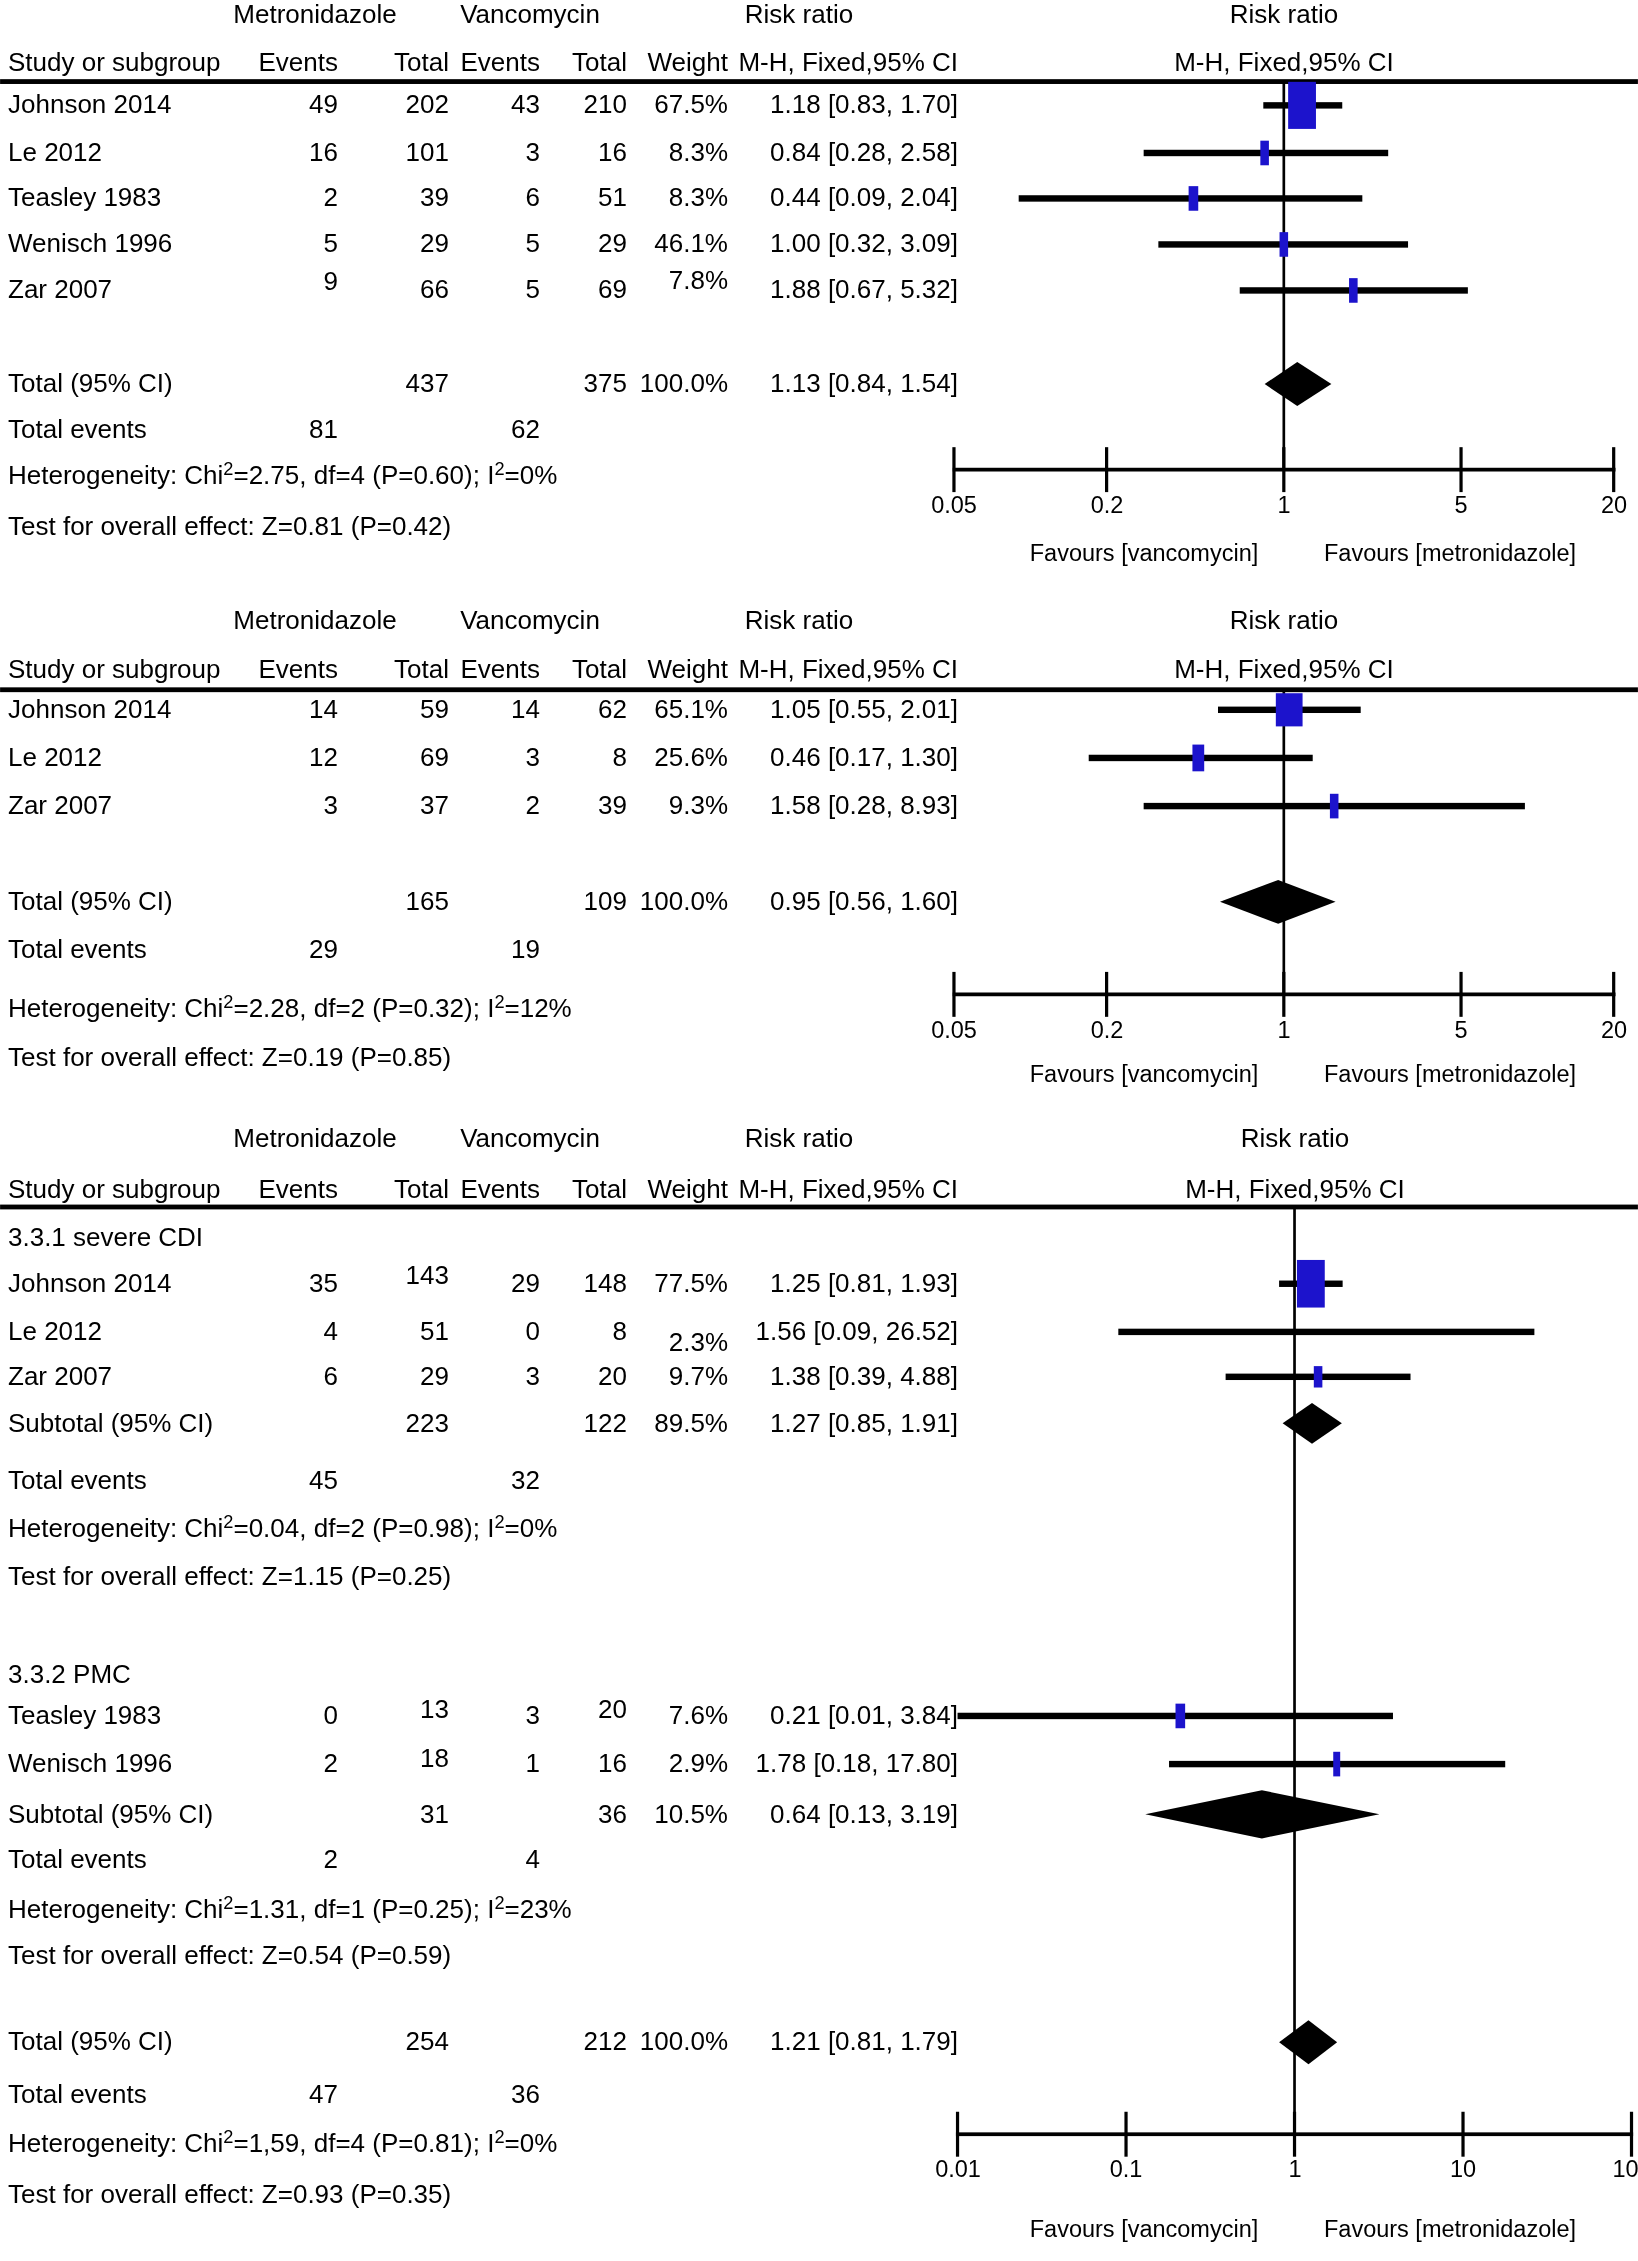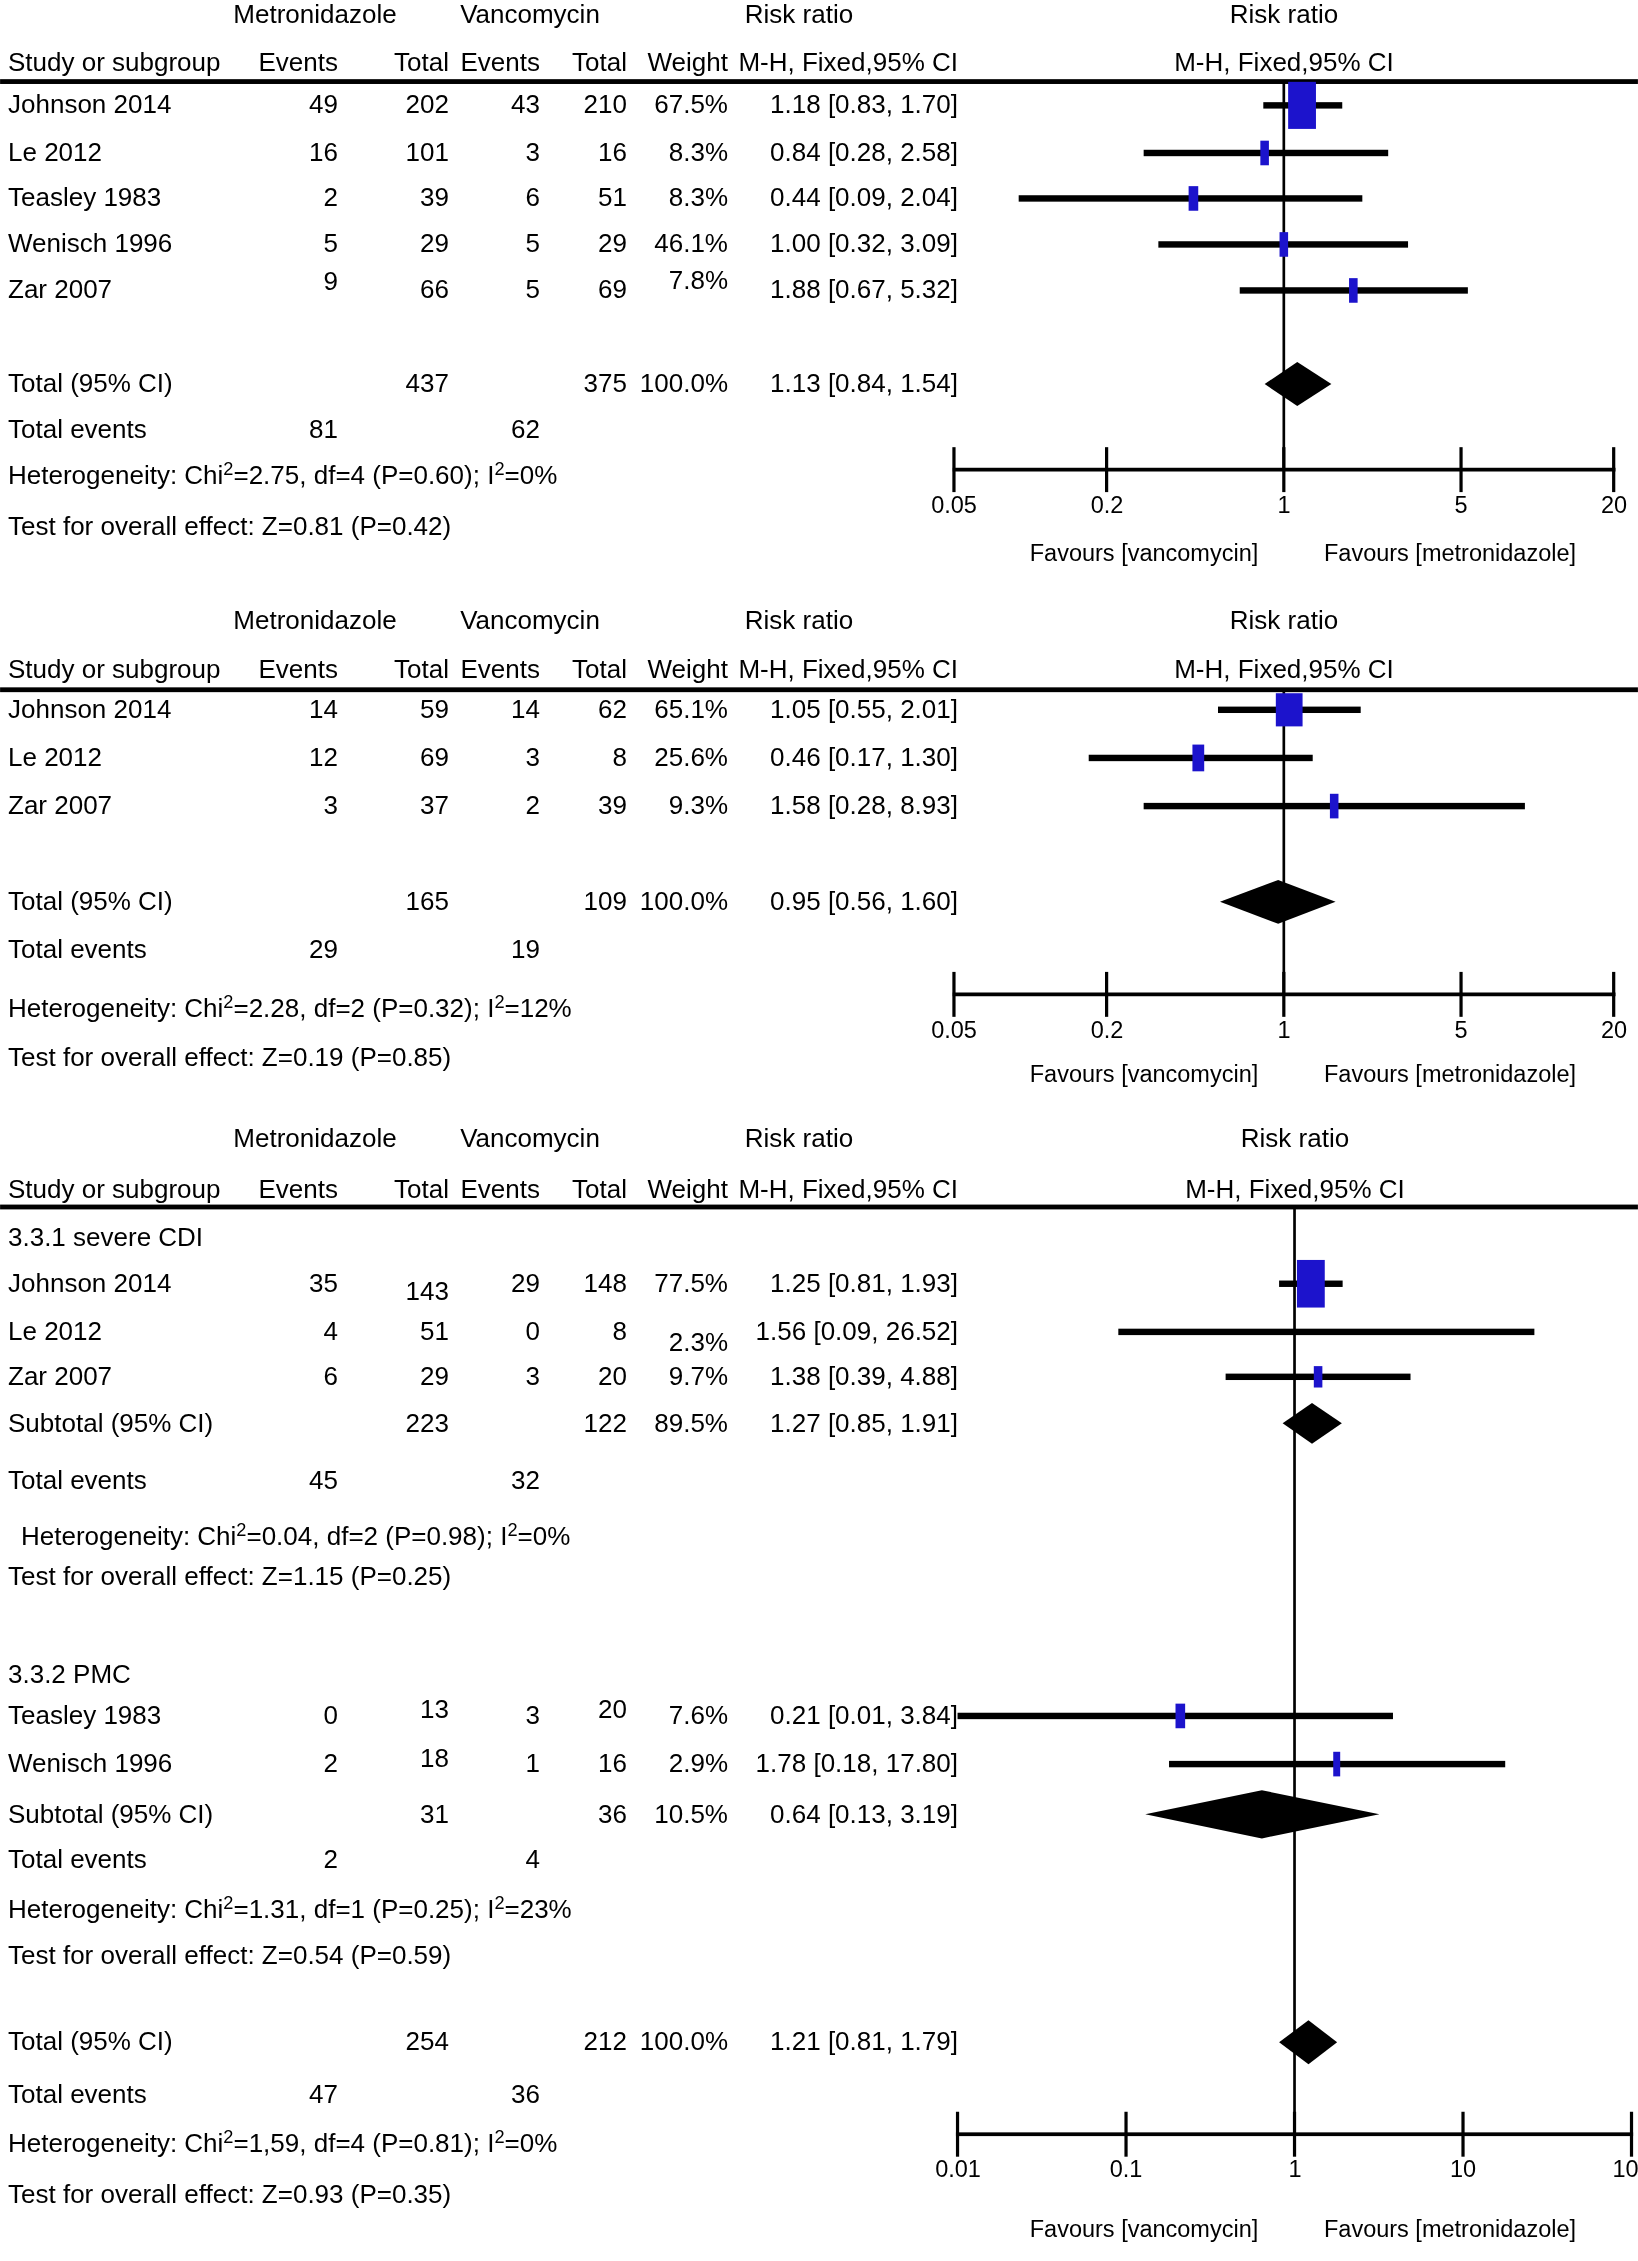--- a/index.html
+++ b/index.html
@@ -199,21 +199,21 @@
     <div class="cell small" style="top: 2170px; left: 958px; transform: translate(-50%, -52%);">0.01</div>
     <div class="cell small" style="top: 2170px; left: 1126px; transform: translate(-50%, -52%);">0.1</div>
     <div class="cell small" style="top: 2170px; left: 1295px; transform: translate(-50%, -52%);">1</div>
     <div class="cell small" style="top: 2170px; left: 1463px; transform: translate(-50%, -52%);">10</div>
     <div class="cell small" style="top: 2170px; left: 1632px; transform: translate(-50%, -52%);">100</div>
     <div class="cell small" style="top: 2230px; left: 1144px; transform: translate(-50%, -52%);">Favours [vancomycin]</div>
     <div class="cell small" style="top: 2230px; left: 1450px; transform: translate(-50%, -52%);">Favours [metronidazole]</div>
     <div class="cell" style="top: 1238px; left: 8px; transform: translateY(-52%);">3.3.1 severe CDI</div>
     <div class="cell" style="top: 1284px; left: 8px; transform: translateY(-52%);">Johnson 2014</div>
     <div class="cell" style="top: 1284px; right: 1300px; transform: translateY(-52%);">35</div>
-    <div class="cell" style="top: 1276px; right: 1189px; transform: translateY(-52%); margin-top: 16px;">143</div>
+    <div class="cell" style="top: 1276px; right: 1189px; transform: translateY(-52%);">143</div>
     <div class="cell" style="top: 1284px; right: 1098px; transform: translateY(-52%);">29</div>
     <div class="cell" style="top: 1284px; right: 1011px; transform: translateY(-52%);">148</div>
     <div class="cell" style="top: 1284px; right: 910px; transform: translateY(-52%);">77.5%</div>
     <div class="cell" style="top: 1284px; right: 680px; transform: translateY(-52%);">1.25 [0.81, 1.93]</div>
     <div class="cell" style="top: 1332px; left: 8px; transform: translateY(-52%);">Le 2012</div>
     <div class="cell" style="top: 1332px; right: 1300px; transform: translateY(-52%);">4</div>
     <div class="cell" style="top: 1332px; right: 1189px; transform: translateY(-52%);">51</div>
     <div class="cell" style="top: 1332px; right: 1098px; transform: translateY(-52%);">0</div>
     <div class="cell" style="top: 1332px; right: 1011px; transform: translateY(-52%);">8</div>
     <div class="cell" style="top: 1332px; right: 910px; transform: translateY(-52%); margin-top: 11px;">2.3%</div>
@@ -226,21 +226,21 @@
     <div class="cell" style="top: 1377px; right: 910px; transform: translateY(-52%);">9.7%</div>
     <div class="cell" style="top: 1377px; right: 680px; transform: translateY(-52%);">1.38 [0.39, 4.88]</div>
     <div class="cell" style="top: 1424px; left: 8px; transform: translateY(-52%);">Subtotal (95% CI)</div>
     <div class="cell" style="top: 1424px; right: 1189px; transform: translateY(-52%);">223</div>
     <div class="cell" style="top: 1424px; right: 1011px; transform: translateY(-52%);">122</div>
     <div class="cell" style="top: 1424px; right: 910px; transform: translateY(-52%);">89.5%</div>
     <div class="cell" style="top: 1424px; right: 680px; transform: translateY(-52%);">1.27 [0.85, 1.91]</div>
     <div class="cell" style="top: 1481px; left: 8px; transform: translateY(-52%);">Total events</div>
     <div class="cell" style="top: 1481px; right: 1300px; transform: translateY(-52%);">45</div>
     <div class="cell" style="top: 1481px; right: 1098px; transform: translateY(-52%);">32</div>
-    <div class="cell supable" style="top: 1529px; left: 21px; transform: translateY(-52%); margin-top: 8px;">Heterogeneity: Chi<span class="sup">2</span>=0.04, df=2 (P=0.98); I<span class="sup">2</span>=0%</div>
+    <div class="cell supable" style="top: 1529px; left: 8px; transform: translateY(-52%);">Heterogeneity: Chi<span class="sup">2</span>=0.04, df=2 (P=0.98); I<span class="sup">2</span>=0%</div>
     <div class="cell supable" style="top: 1577px; left: 8px; transform: translateY(-52%);">Test for overall effect: Z=1.15 (P=0.25)</div>
     <div class="cell" style="top: 1675px; left: 8px; transform: translateY(-52%);">3.3.2 PMC</div>
     <div class="cell" style="top: 1716px; left: 8px; transform: translateY(-52%);">Teasley 1983</div>
     <div class="cell" style="top: 1716px; right: 1300px; transform: translateY(-52%);">0</div>
     <div class="cell" style="top: 1710px; right: 1189px; transform: translateY(-52%);">13</div>
     <div class="cell" style="top: 1716px; right: 1098px; transform: translateY(-52%);">3</div>
     <div class="cell" style="top: 1710px; right: 1011px; transform: translateY(-52%);">20</div>
     <div class="cell" style="top: 1716px; right: 910px; transform: translateY(-52%);">7.6%</div>
     <div class="cell" style="top: 1716px; right: 680px; transform: translateY(-52%);">0.21 [0.01, 3.84]</div>
     <div class="cell" style="top: 1764px; left: 8px; transform: translateY(-52%);">Wenisch 1996</div>

